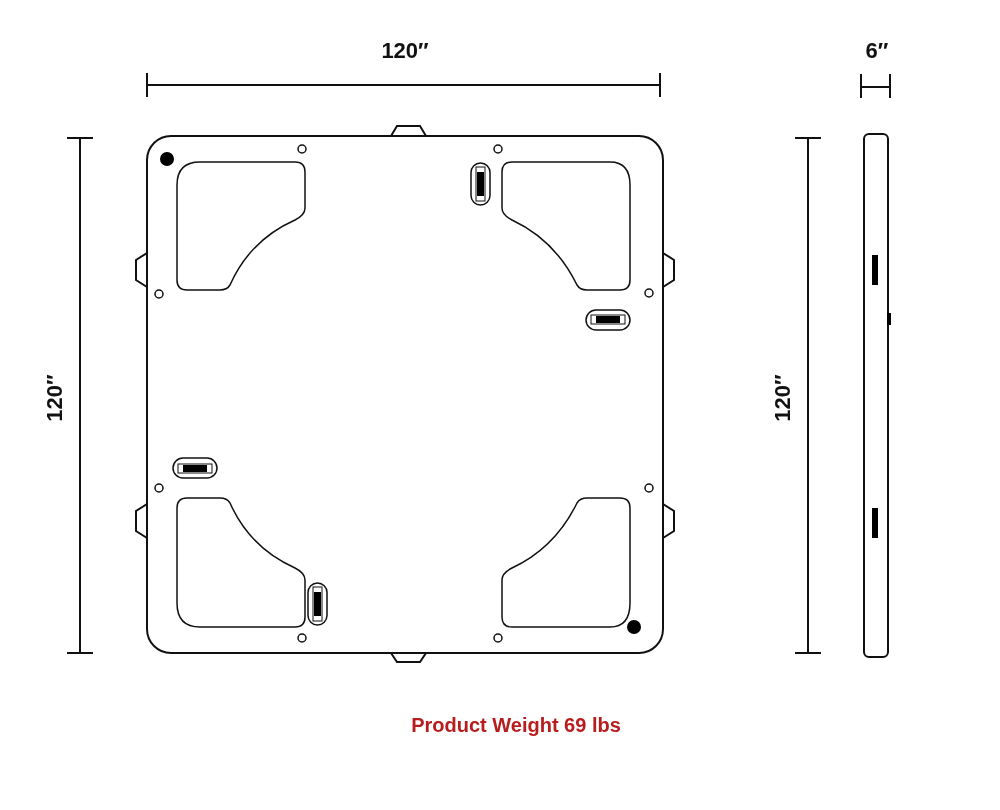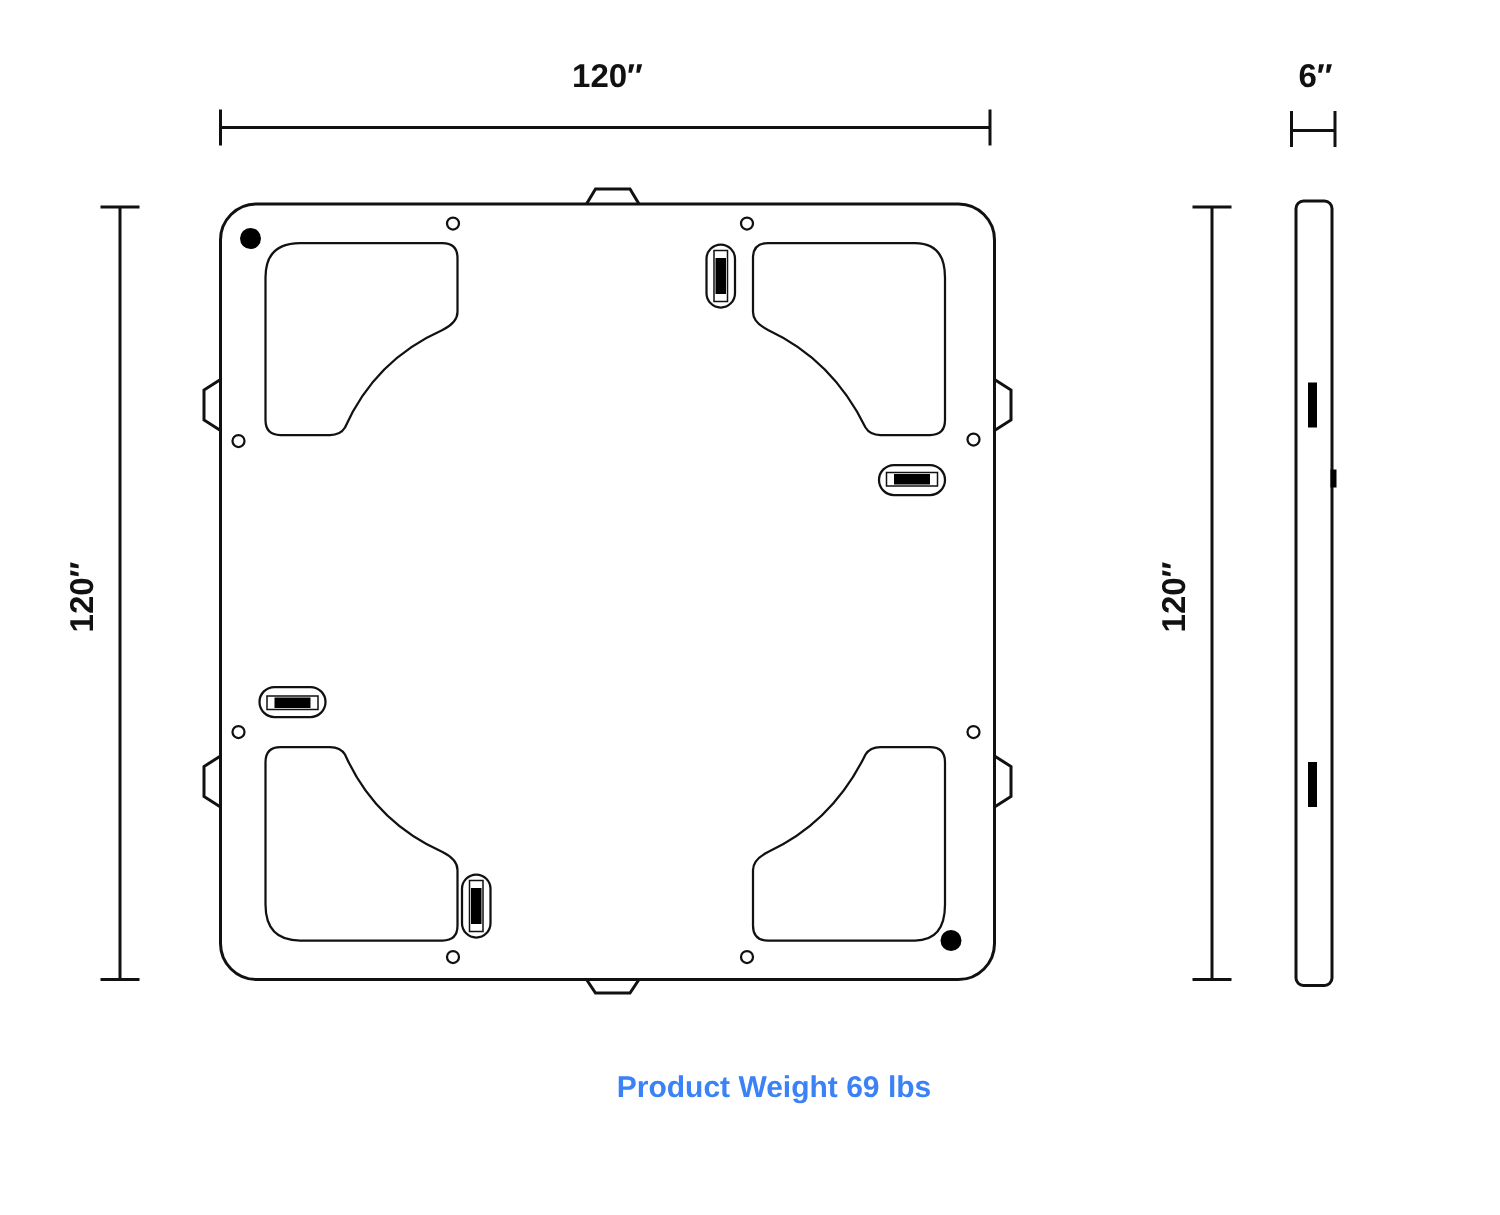--- a/index.html
+++ b/index.html
@@ -3,21 +3,21 @@
   <meta charset="utf-8">
   <style>
     html, body { margin: 0; padding: 0; background: #ffffff; }
     body { width: 1000px; height: 810px; position: relative; overflow: hidden; font-family: "Liberation Sans", "DejaVu Sans", sans-serif; }
     svg { position: absolute; left: 0; top: 0; }
     .dim-label { position: absolute; font-weight: bold; color: #111; font-size: 22px; white-space: nowrap; }
     .dim-top { left: 375px; top: 38px; width: 60px; text-align: center; }
     .dim-side { left: 862px; top: 38px; width: 30px; text-align: center; }
     .dim-left { left: 20px; top: 385px; width: 70px; text-align: center; transform: rotate(-90deg); transform-origin: center center; }
     .dim-left2 { left: 748px; top: 385px; width: 70px; text-align: center; transform: rotate(-90deg); transform-origin: center center; }
-    .weight { position: absolute; left: 380px; top: 714px; width: 272px; text-align: center; font-weight: bold; font-size: 20px; color: #3b82f6; }
+    .weight { position: absolute; left: 380px; top: 714px; width: 272px; text-align: center; font-weight: bold; font-size: 20px; color: #b91c1c; }
   </style>
 </head>
 <body>
 
 <svg width="1000" height="810" viewBox="0 0 1000 810" xmlns="http://www.w3.org/2000/svg">
   <g fill="none" stroke="#111" stroke-width="2">
 
     <g>
       <line x1="147" y1="85" x2="660" y2="85"></line>
       <line x1="147" y1="73" x2="147" y2="97"></line>

